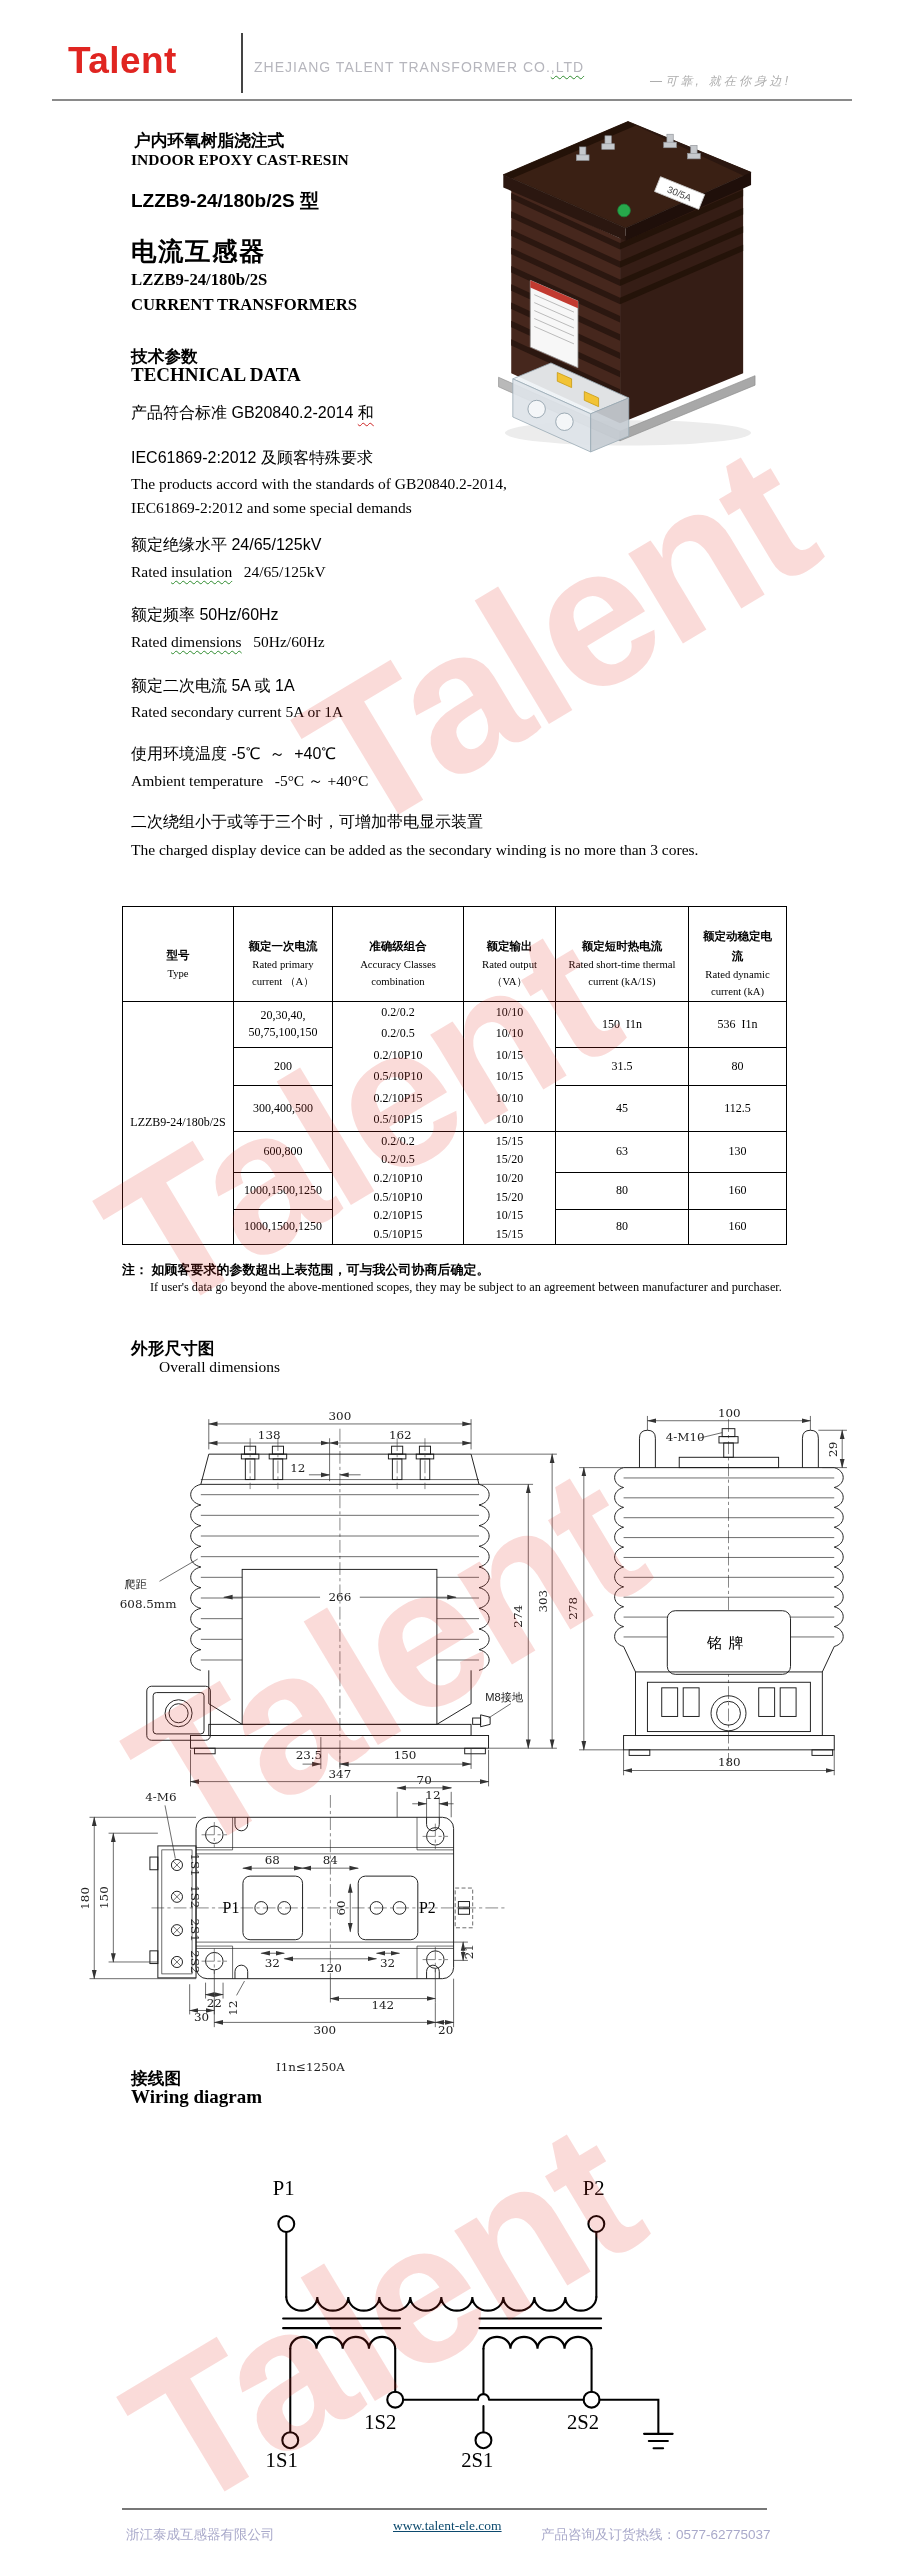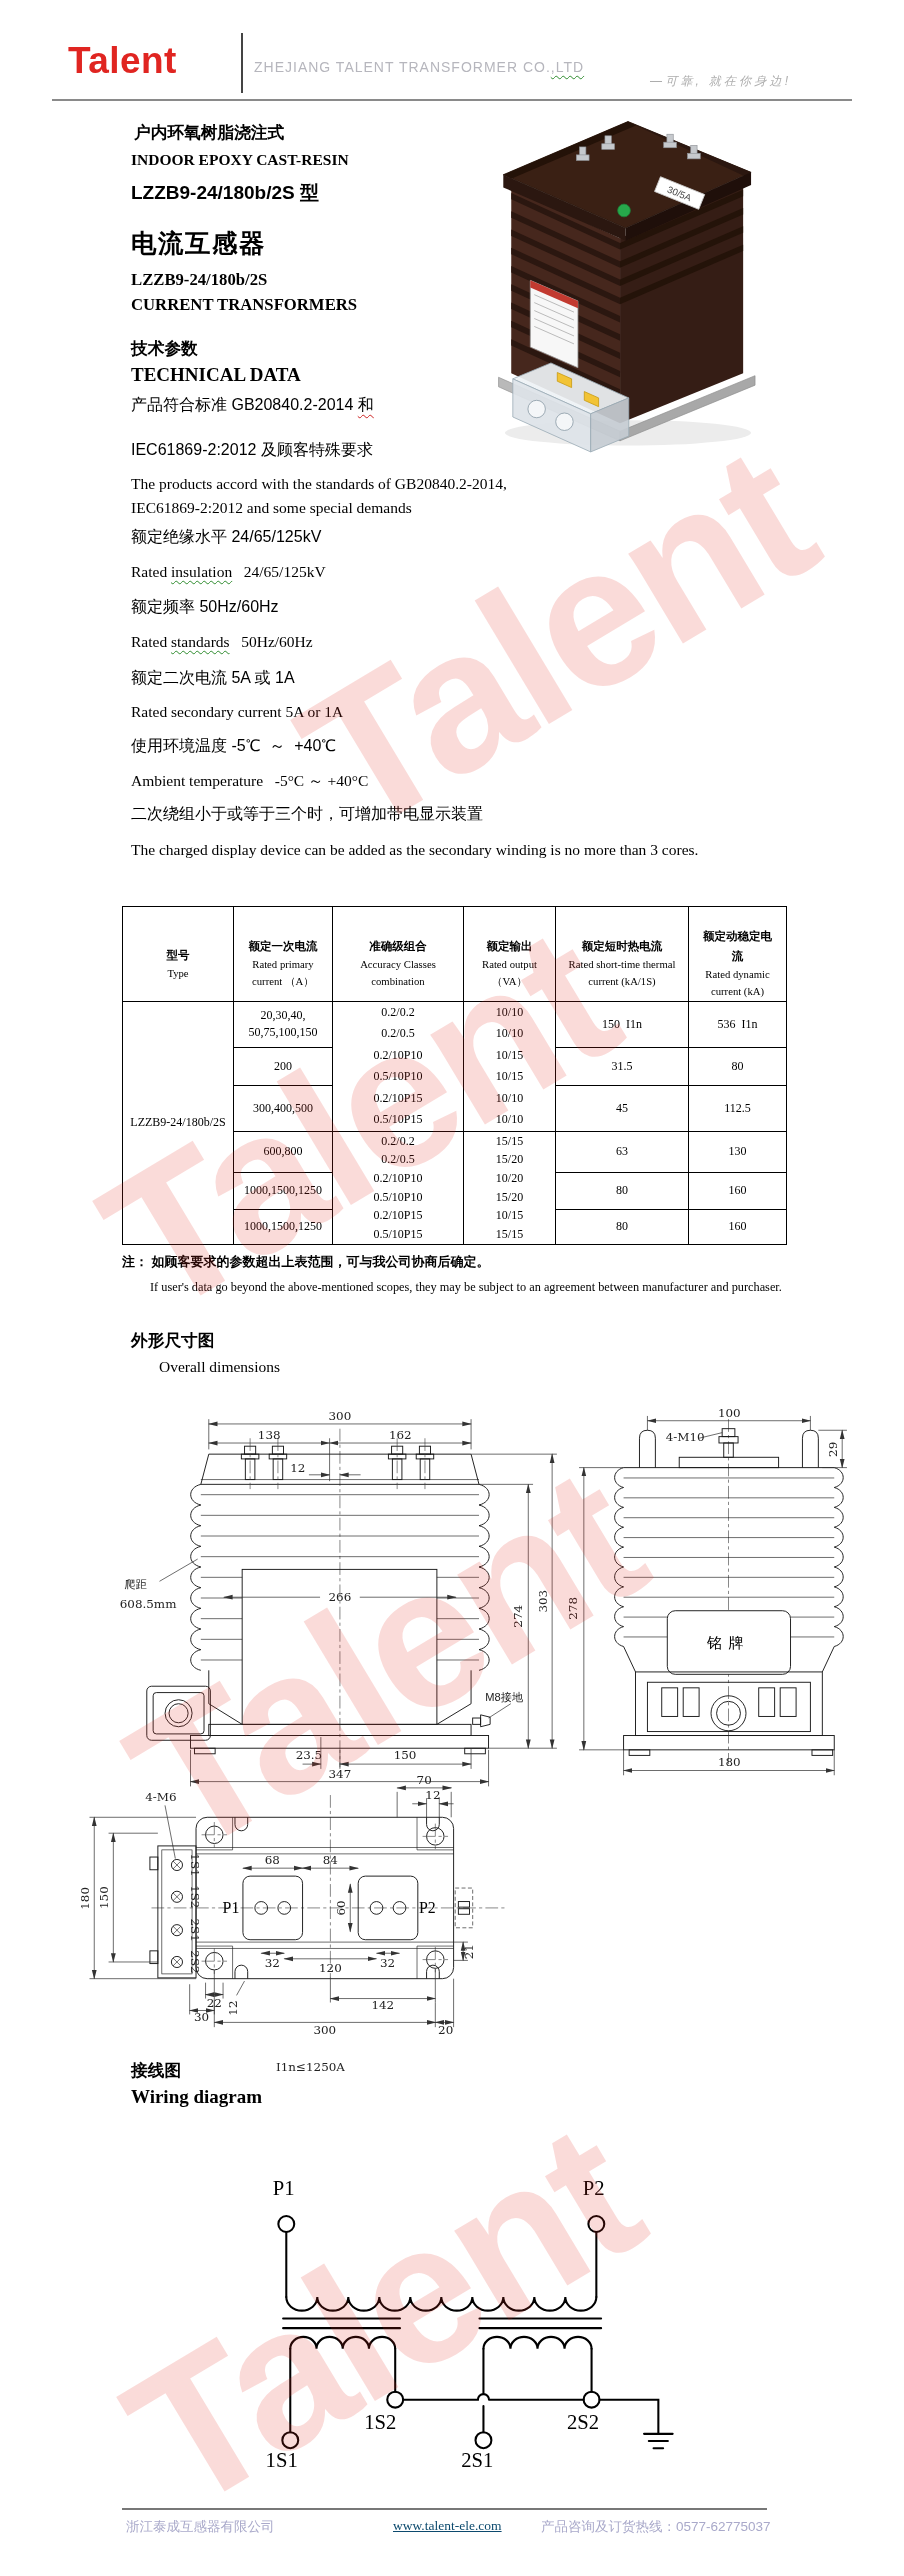--- a/index.html
+++ b/index.html
@@ -1,19 +1,19 @@
 <!DOCTYPE html>
 <html style="font-size:12.7px"><head>
 <meta charset="utf-8">
 <style>
   html,body{margin:0;padding:0;background:#fff;}
   .page{position:relative;width:905px;height:2576px;background:#fff;overflow:hidden;
         font-family:"Liberation Sans",sans-serif;color:#000;}
   .t{position:absolute;white-space:pre;}
-  .cn{font-family:"Liberation Sans",sans-serif;}
+  .cn{font-family:"Liberation Sans",sans-serif;margin-top:8px;}
   .sf{font-family:"Liberation Serif",serif;}
   .b{font-weight:bold;}
   .wavy-red{text-decoration-line:underline;text-decoration-style:wavy;text-decoration-color:#cc2222;
             text-decoration-thickness:0.8px;text-underline-offset:4px;text-decoration-skip-ink:none;}
   .wavy-green{text-decoration-line:underline;text-decoration-style:wavy;text-decoration-color:#2e8b2e;
             text-decoration-thickness:0.8px;text-underline-offset:3.2px;text-decoration-skip-ink:none;}
   .wm{position:absolute;transform:translate(-50%,-50%) rotate(-31deg);
       font-family:"Liberation Sans",sans-serif;font-weight:900;font-size:199px;letter-spacing:-4.8px;
       color:rgba(224,40,30,0.17);white-space:nowrap;z-index:3;pointer-events:none;}
   .abs{position:absolute;}
@@ -140,21 +140,21 @@
 
   <div class="t cn z1" style="left:131px;top:395px;font-size:16px"><span>产品符合标准 GB20840.2-2014 </span><span class="wavy-red">和</span></div>
   <div class="t cn z1" style="left:131px;top:440px;font-size:16px">IEC61869-2:2012 及顾客特殊要求</div>
   <div class="t sf z1" style="left:131px;top:475px;font-size:15.5px">The products accord with the standards of GB20840.2-2014,</div>
   <div class="t sf z1" style="left:131px;top:499px;font-size:15.5px">IEC61869-2:2012 and some special demands</div>
 
   <div class="t cn z1" style="left:131px;top:527px;font-size:16px">额定绝缘水平 24/65/125kV</div>
   <div class="t sf z1" style="left:131px;top:563px;font-size:15.5px"><span>Rated </span><span class="wavy-green">insulation</span><span>   24/65/125kV</span></div>
 
   <div class="t cn z1" style="left:131px;top:597px;font-size:16px">额定频率 50Hz/60Hz</div>
-  <div class="t sf z1" style="left:131px;top:633px;font-size:15.5px"><span>Rated </span><span class="wavy-green">standards</span><span>   50Hz/60Hz</span></div>
+  <div class="t sf z1" style="left:131px;top:633px;font-size:15.5px"><span>Rated </span><span class="wavy-green">dimensions</span><span>   50Hz/60Hz</span></div>
 
   <div class="t cn z1" style="left:131px;top:668px;font-size:16px">额定二次电流 5A 或 1A</div>
   <div class="t sf z1" style="left:131px;top:703px;font-size:15.5px">Rated secondary current 5A or 1A</div>
 
   <div class="t cn z1" style="left:131px;top:736px;font-size:16px">使用环境温度 -5℃  ～  +40℃</div>
   <div class="t sf z1" style="left:131px;top:771px;font-size:15.5px">Ambient temperature   -5°C ～ +40°C</div>
 
   <div class="t cn z1" style="left:131px;top:804px;font-size:16px">二次绕组小于或等于三个时，可增加带电显示装置</div>
   <div class="t sf z1" style="left:131px;top:841px;font-size:15.5px">The charged display device can be added as the secondary winding is no more than 3 cores.</div>
 

